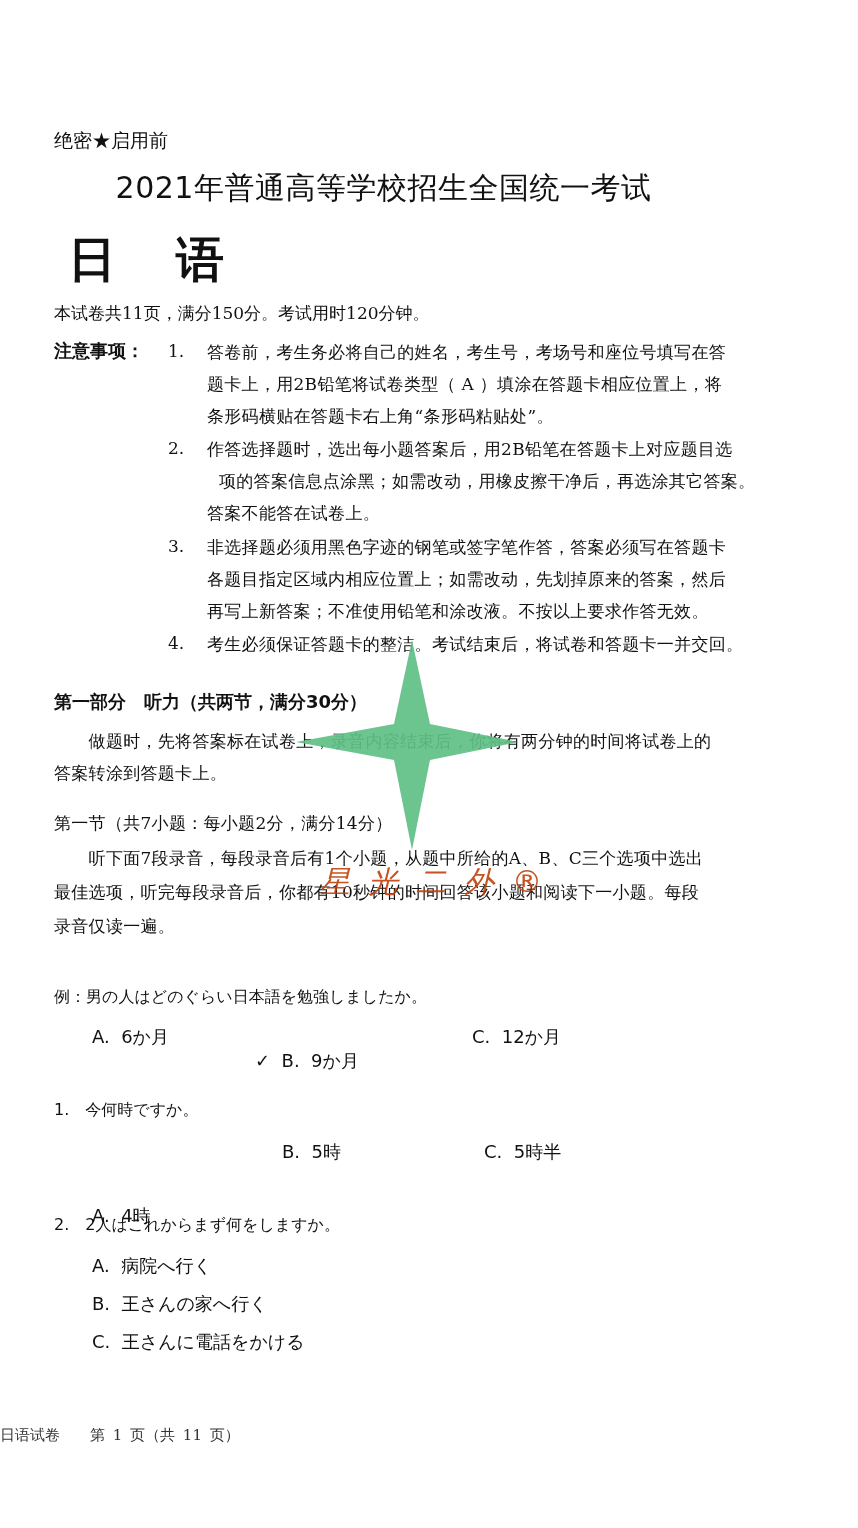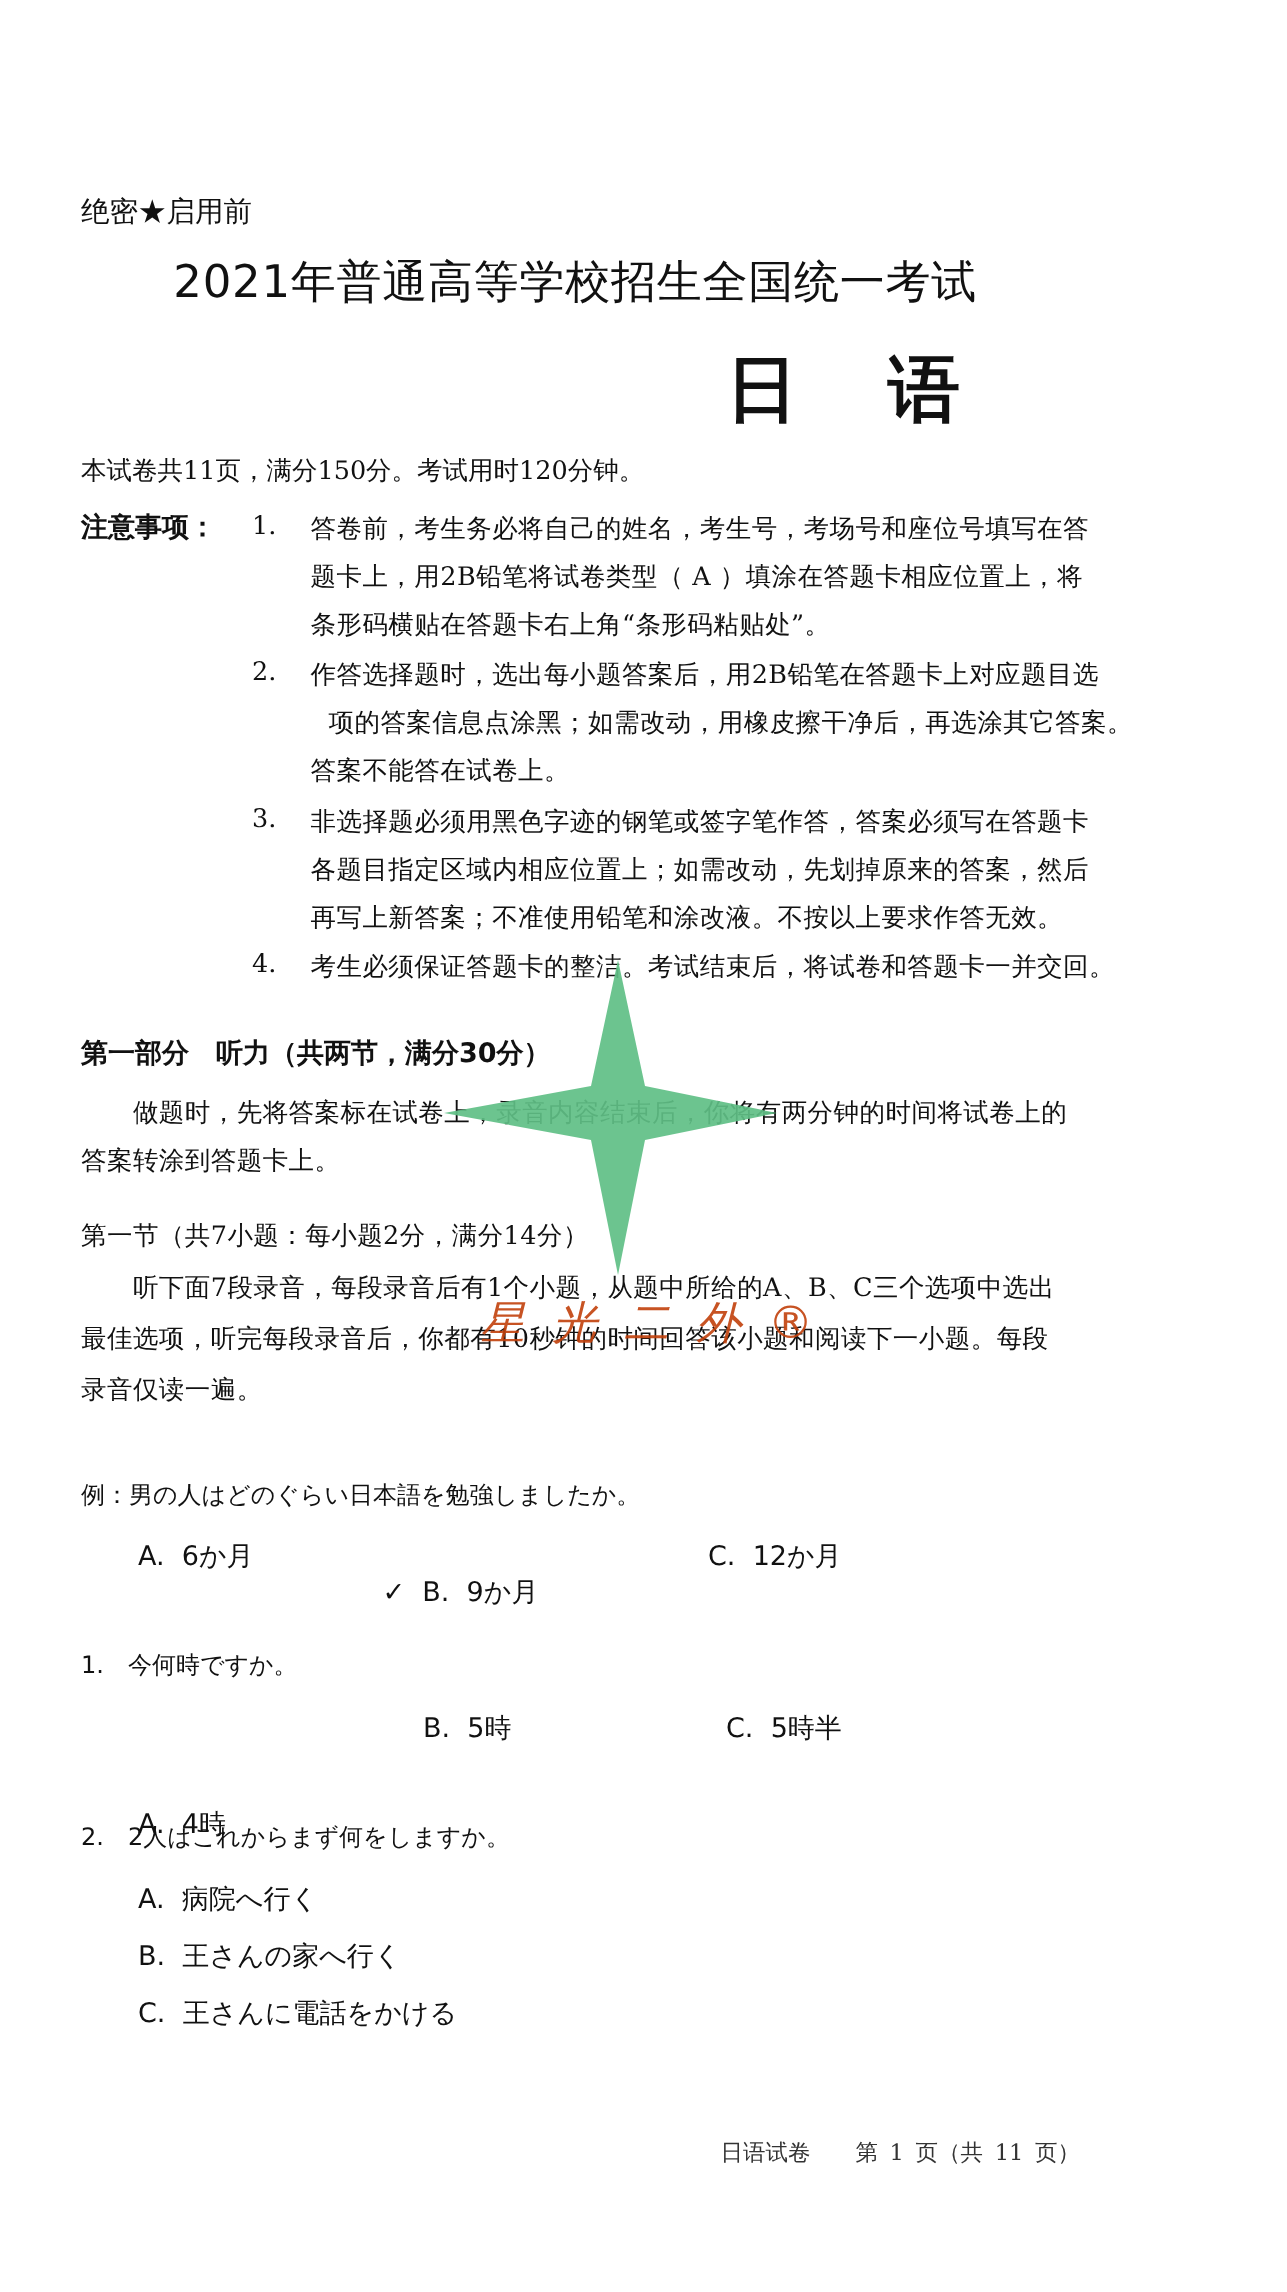--- a/index.html
+++ b/index.html
@@ -24,25 +24,25 @@
       font-size: 19px;
     }
     .exam-title {
       left: 0; width: 767px; top: 168px;
       text-align: center;
       font-size: 30px;
       letter-spacing: 0.5px;
     }
     .subject {
       left: 0; width: 700px; top: 228px;
-      text-align: right;
+      text-align: left;
       font-size: 48px;
       font-weight: bold;
       letter-spacing: 60px;
-      padding-left: 88px;
+      padding-left: 68px;
       box-sizing: border-box;
     }
     .intro {
       left: 54px; top: 302px;
       font-size: 17px;
     }
 
     .notes-label {
       left: 54px; top: 339px;
       font-size: 18px;
@@ -69,21 +69,21 @@
 
     .q-text {
       font-size: 16px;
     }
     .opt {
       font-size: 18px;
     }
 
     .footer {
       left: 0; width: 720px; top: 1426px;
-      text-align: right;
+      text-align: left;
       font-size: 15px;
       color: #333;
       word-spacing: 3px;
     }
 
     .star-svg {
       position: absolute;
       left: 290px; top: 636px;
       width: 240px; height: 220px;
       pointer-events: none;

